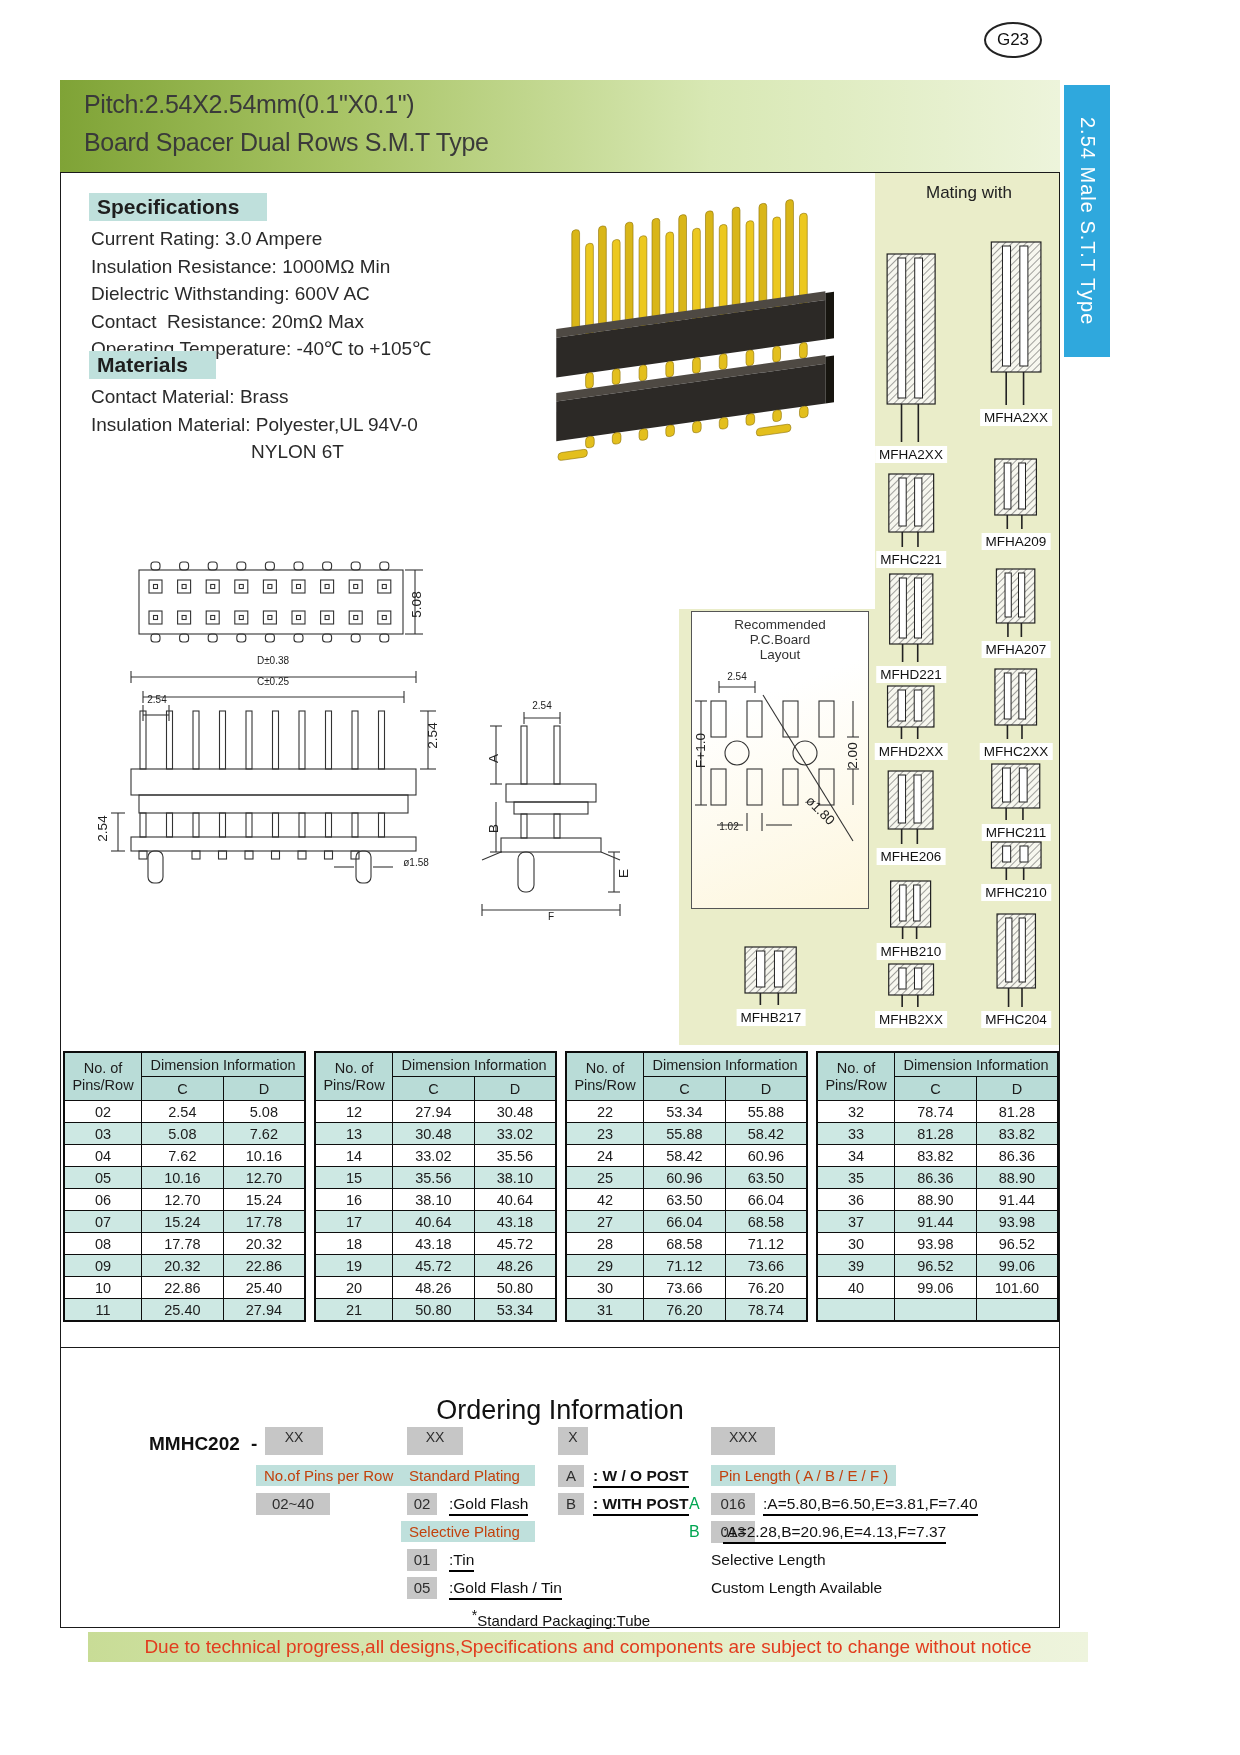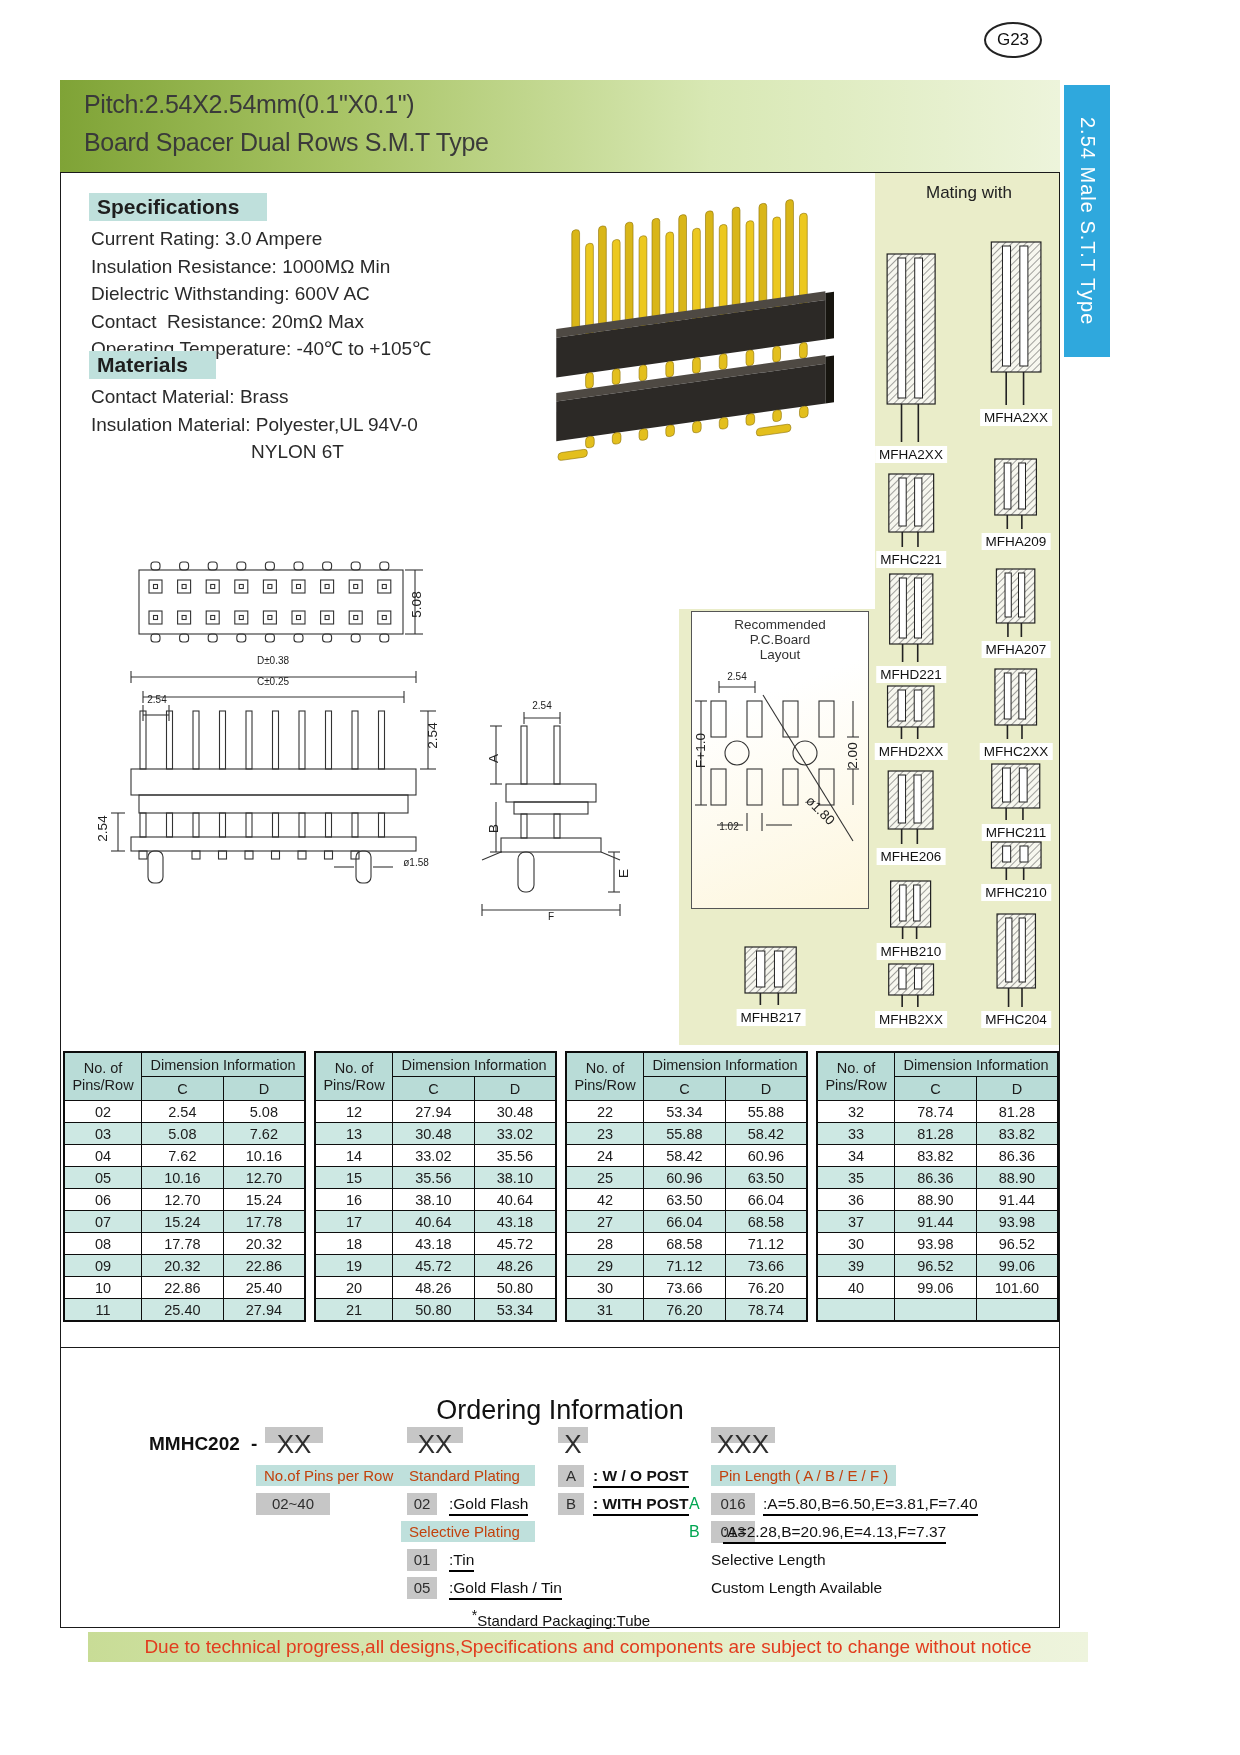--- a/index.html
+++ b/index.html
@@ -59,21 +59,21 @@
   table.dim-table thead th{background:#b9dcd7;height:23px;}
   table.dim-table th.pins{width:76px;line-height:1.12;}
   table.dim-table tr.alt td{background:#cde8e3;}
 
   .sep-line{left:0;top:1174px;width:998px;border-top:1.6px solid #1a1a1a;}
 
   
   .ord-title{left:0;top:1222px;width:998px;text-align:center;font-size:27px;color:#111;}
   .partnum{font-size:19px;font-weight:bold;color:#111;}
   .gray-box{background:#c6c6c6;color:#2e2e2e;text-align:center;padding:2px 0;box-sizing:border-box;}
-  .gb-lg{font-size:26px;height:16px;}
+  .gb-lg{font-size:14px;height:28px;}
   .gb-sm{font-size:15px;height:22px;}
   .teal-cell{background:#bfe0dc;font-size:15px;color:#c2410c;padding:2px 8px;white-space:nowrap;}
   .ord-lbl{font-size:15.5px;color:#111;white-space:nowrap;}
   .ul{border-bottom:2px solid #000;padding-bottom:1px;}
   .bold{font-weight:bold;}
   .gtag{color:#00a551;font-size:16px;}
 
   .footnote{left:330px;top:1434px;width:340px;text-align:center;font-size:15px;color:#111;}
   .footnote sup{font-size:14px;}
 

